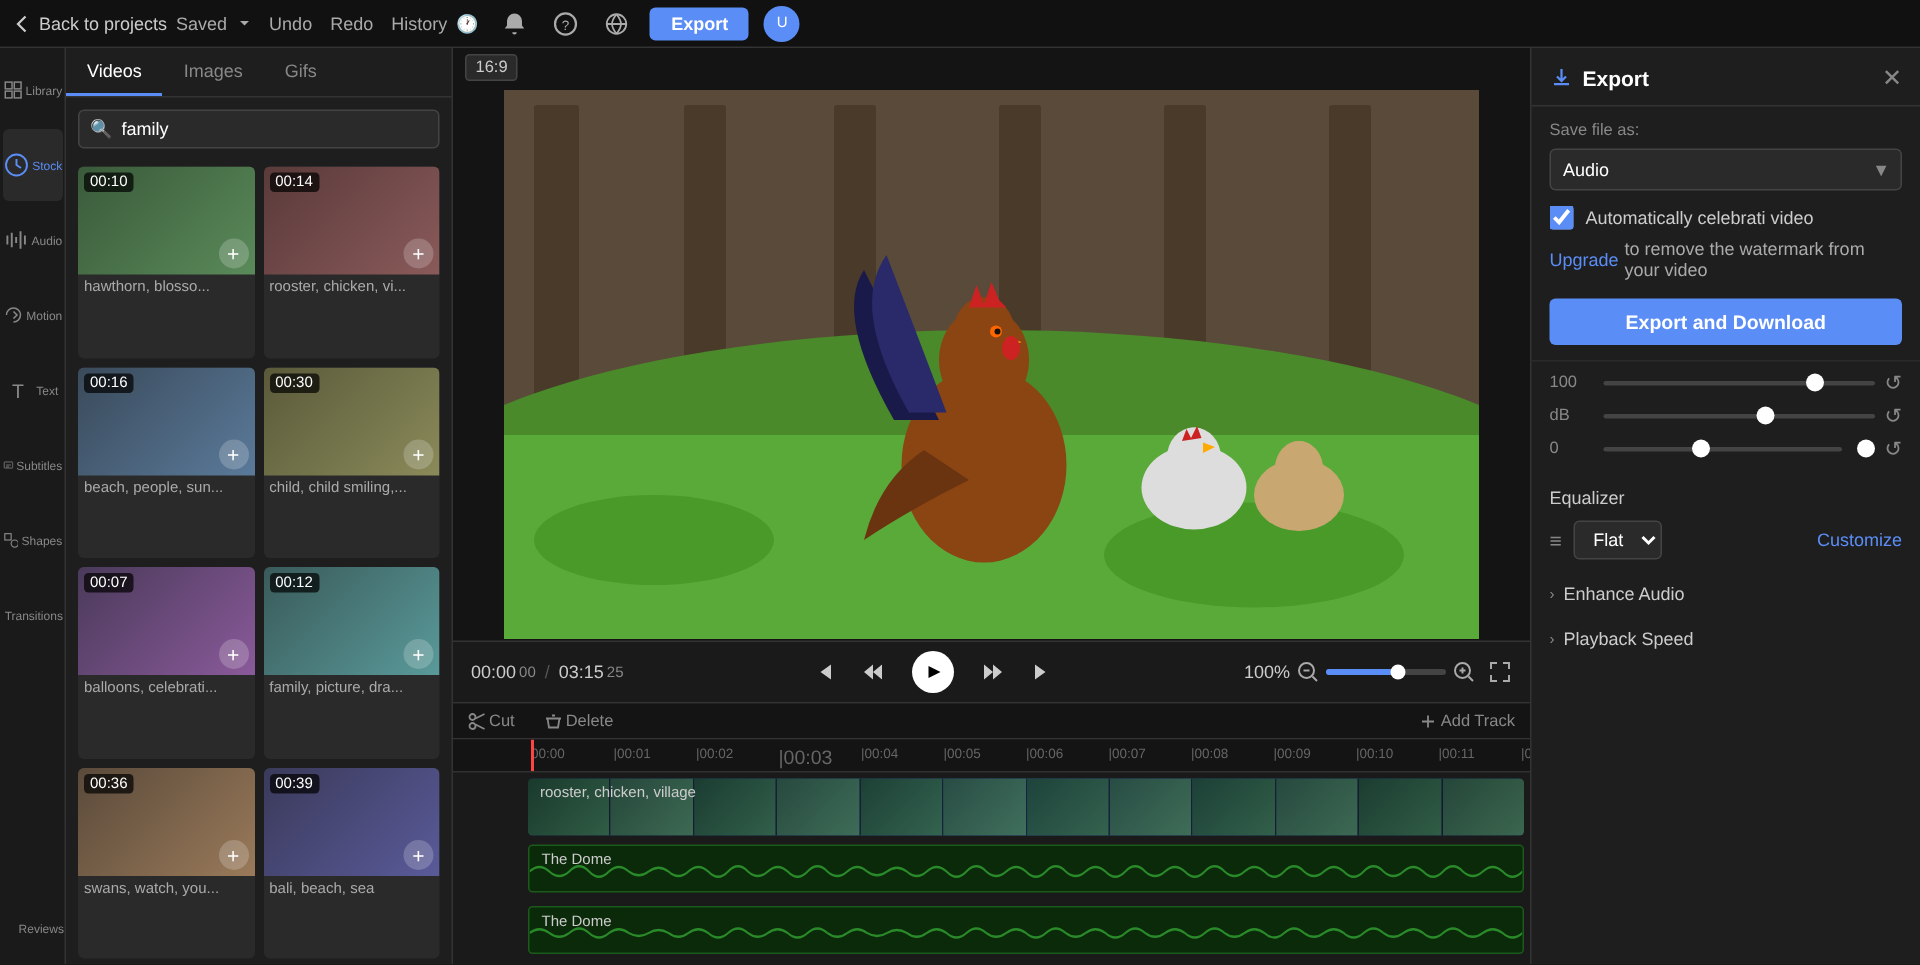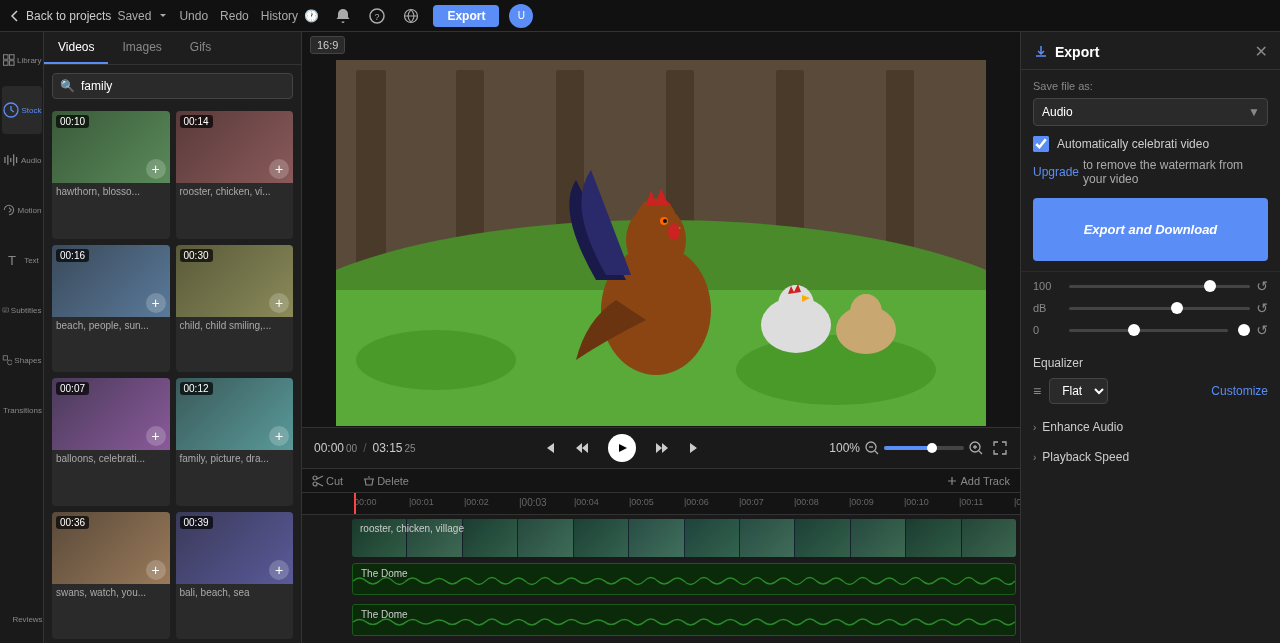--- a/index.html
+++ b/index.html
@@ -97,21 +97,21 @@
     .rp-close { color: #888; cursor: pointer; font-size: 16px; }
     .rp-section { padding: 10px 12px; border-bottom: 1px solid #2a2a2a; }
     .rp-label { font-size: 11px; color: #888; margin-bottom: 6px; }
     .rp-select { width: 100%; background: #2a2a2a; border: 1px solid #444; border-radius: 4px; color: #fff; padding: 6px 8px; font-size: 12px; appearance: none; cursor: pointer; outline: none; }
     .rp-checkbox-row { display: flex; align-items: center; gap: 8px; }
     .rp-checkbox { width: 16px; height: 16px; accent-color: #5b8df6; cursor: pointer; }
     .rp-checkbox-label { font-size: 12px; color: #ccc; }
     .rp-upgrade-row { display: flex; align-items: center; gap: 4px; padding: 6px 0; }
     .upgrade-link { color: #5b8df6; font-size: 12px; cursor: pointer; }
     .upgrade-text { font-size: 12px; color: #aaa; }
-    .export-download-btn { width: 100%; background: #5b8df6; color: #fff; border: none; border-radius: 4px; padding: 24px; font-size: 13px; font-weight: 600; cursor: pointer; margin-top: 6px; font-style: italic; }
+    .export-download-btn { width: 100%; background: #5b8df6; color: #fff; border: none; border-radius: 4px; padding: 8px; font-size: 13px; font-weight: 600; cursor: pointer; margin-top: 6px; }
     .rp-section-header { display: flex; align-items: center; justify-content: space-between; padding: 8px 12px; cursor: pointer; }
     .rp-section-title { font-size: 12px; color: #ccc; display: flex; align-items: center; gap: 6px; }
     .rp-chevron { font-size: 10px; color: #888; }
     .rp-equalizer { display: flex; align-items: center; gap: 8px; padding: 4px 12px 8px; }
     .eq-icon { color: #888; font-size: 14px; }
     .eq-select { flex: 1; background: #2a2a2a; border: 1px solid #444; border-radius: 4px; color: #fff; padding: 4px 8px; font-size: 12px; outline: none; }
     .eq-customize { color: #5b8df6; font-size: 12px; cursor: pointer; }
     .speed-buttons { display: flex; gap: 6px; padding: 6px 12px 10px; }
     .speed-btn { flex: 1; padding: 5px 4px; background: #2a2a2a; border: 1px solid #444; border-radius: 4px; color: #ccc; font-size: 12px; text-align: center; cursor: pointer; }
     .speed-btn.active { background: #3a4a6a; border-color: #5b8df6; color: #fff; }
@@ -471,21 +471,21 @@
             </svg>
           <span>Add Track</span>
         </div>
       </div>
 
       <div class="timeline-ruler" style="position:relative;">
         <div style="position:absolute;left:52px;right:0;display:flex;top:4px;">
           <span style="position:absolute;left:0;font-size:9px;color:#666;">00:00</span>
           <span style="position:absolute;left:55px;font-size:9px;color:#666;">|00:01</span>
           <span style="position:absolute;left:110px;font-size:9px;color:#666;">|00:02</span>
-          <span style="position:absolute;left:165px;font-size:10px;color:#666;">|00:03</span>
+          <span style="position:absolute;left:165px;font-size:13px;color:#666;">|00:03</span>
           <span style="position:absolute;left:220px;font-size:9px;color:#666;">|00:04</span>
           <span style="position:absolute;left:275px;font-size:9px;color:#666;">|00:05</span>
           <span style="position:absolute;left:330px;font-size:9px;color:#666;">|00:06</span>
           <span style="position:absolute;left:385px;font-size:9px;color:#666;">|00:07</span>
           <span style="position:absolute;left:440px;font-size:9px;color:#666;">|00:08</span>
           <span style="position:absolute;left:495px;font-size:9px;color:#666;">|00:09</span>
           <span style="position:absolute;left:550px;font-size:9px;color:#666;">|00:10</span>
           <span style="position:absolute;left:605px;font-size:9px;color:#666;">|00:11</span>
           <span style="position:absolute;left:660px;font-size:9px;color:#666;">|00:12</span>
 

